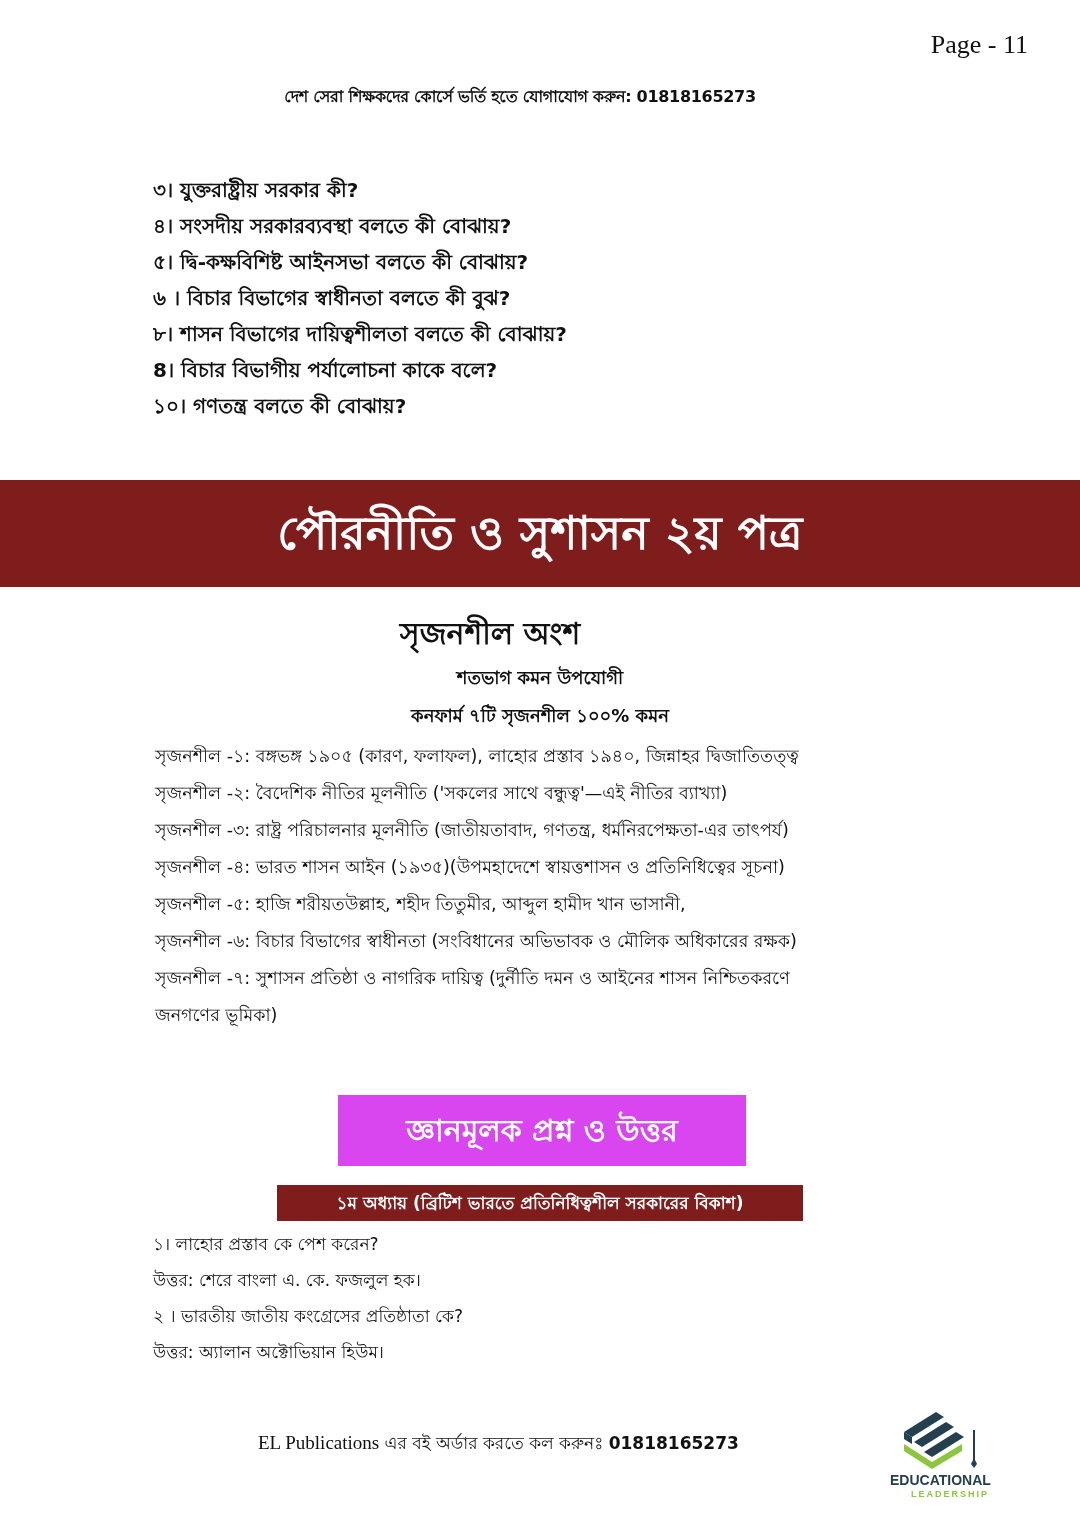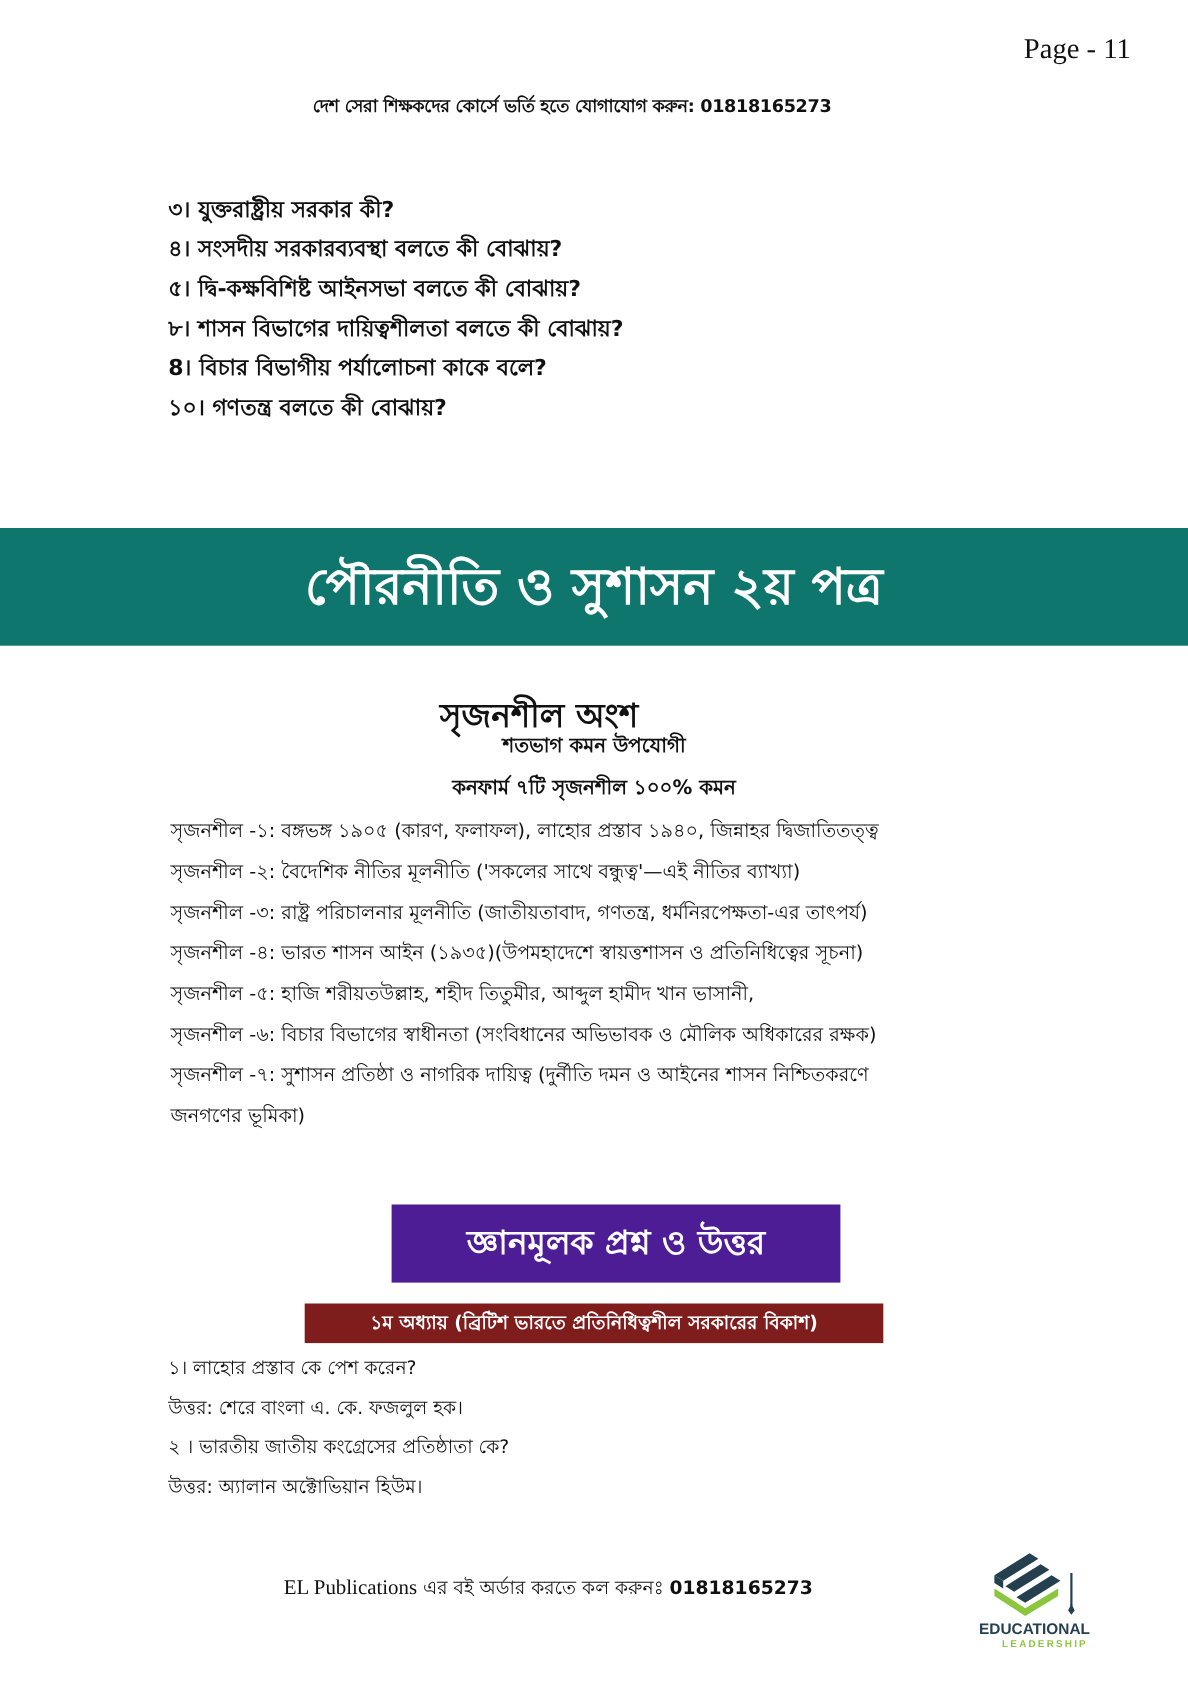--- a/index.html
+++ b/index.html
@@ -12,34 +12,34 @@
       right: 52px; top: 30px; font-family: "Liberation Serif", serif;
       font-size: 26px; color: #111;
     }
     .top-contact {
       left: 0; width: 1040px; top: 84px; text-align: center;
       font-size: 16px; font-weight: bold; letter-spacing: -0.3px;
     }
     .q-list { left: 153px; top: 176px; font-size: 20px; font-weight: bold; }
     .q-list div { height: 36px; line-height: 28px; white-space: nowrap; }
     .banner {
-      left: 0; top: 480px; width: 1080px; height: 107px; background: #0f766e;
+      left: 0; top: 480px; width: 1080px; height: 107px; background: #7f1d1d;
       color: #fff; text-align: center; line-height: 107px; font-size: 46px;
       font-weight: bold;
     }
     .section-title {
       left: 0; width: 980px; top: 610px; text-align: center;
-      font-size: 30px; font-weight: bold; margin-top: 17px;
+      font-size: 30px; font-weight: bold;
     }
     .sub1 { left: 0; width: 1080px; top: 664px; text-align: center; font-size: 18px; font-weight: bold; }
     .sub2 { left: 0; width: 1080px; top: 702px; text-align: center; font-size: 18px; font-weight: bold; }
     .topics { left: 155px; top: 738px; width: 780px; font-size: 17.5px; line-height: 37px; }
     .topics div { white-space: normal; }
     .box1 {
-      left: 356px; top: 1095px; width: 408px; height: 71px; background: #4c1d95;
+      left: 338px; top: 1095px; width: 408px; height: 71px; background: #d946ef;
       color: #fff; text-align: center; line-height: 71px; font-size: 30px; font-weight: bold;
     }
     .box2 {
       left: 277px; top: 1185px; width: 526px; height: 36px; background: #7f1d1d;
       color: #fff; text-align: center; line-height: 36px; font-size: 17px; font-weight: bold;
       white-space: nowrap;
     }
     .qa { left: 153px; top: 1230px; font-size: 17px; }
     .qa div { height: 36px; line-height: 28px; white-space: nowrap; }
     .footer {
@@ -61,20 +61,21 @@
 </head>
 <body>
 
 <div class="abs page-num">Page - 11</div>
 <div class="abs top-contact">দেশ সেরা শিক্ষকদের কোর্সে ভর্তি হতে যোগাযোগ করুন: 01818165273</div>
 
 <div class="abs q-list">
   <div>৩। যুক্তরাষ্ট্রীয় সরকার কী?</div>
   <div>৪। সংসদীয় সরকারব্যবস্থা বলতে কী বোঝায়?</div>
   <div>৫। দ্বি-কক্ষবিশিষ্ট আইনসভা বলতে কী বোঝায়?</div>
+  <div>৬ । বিচার বিভাগের স্বাধীনতা বলতে কী বুঝ?</div>
   <div>৮। শাসন বিভাগের দায়িত্বশীলতা বলতে কী বোঝায়?</div>
   <div>8। বিচার বিভাগীয় পর্যালোচনা কাকে বলে?</div>
   <div>১০। গণতন্ত্র বলতে কী বোঝায়?</div>
 </div>
 
 <div class="abs banner">পৌরনীতি ও সুশাসন ২য় পত্র</div>
 
 <div class="abs section-title">সৃজনশীল অংশ</div>
 <div class="abs sub1">শতভাগ কমন উপযোগী</div>
 <div class="abs sub2">কনফার্ম ৭টি সৃজনশীল ১০০% কমন</div>

